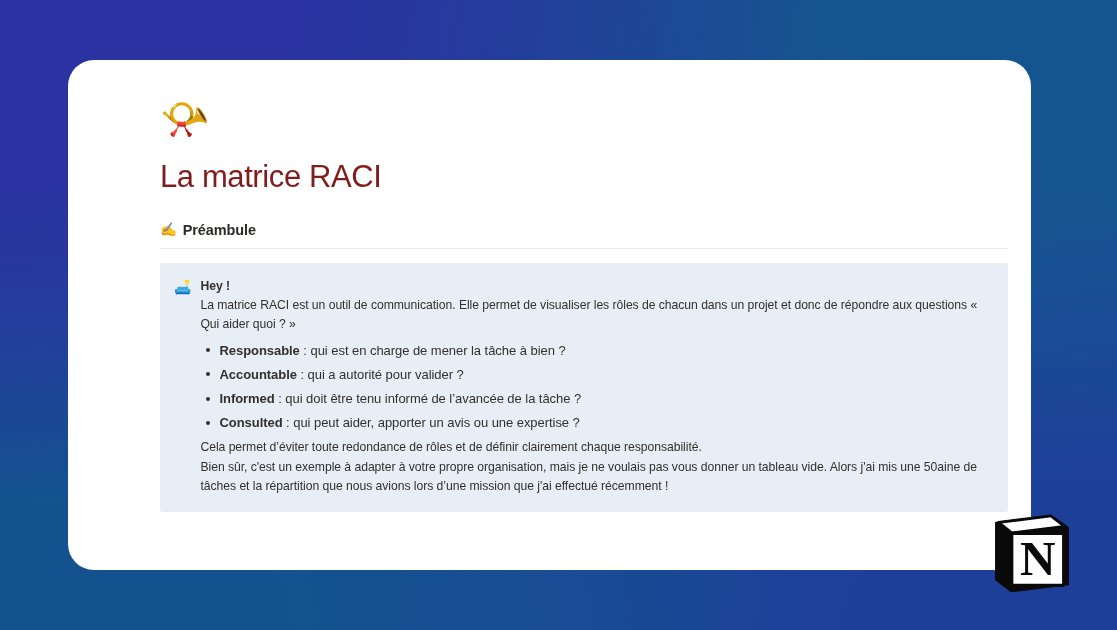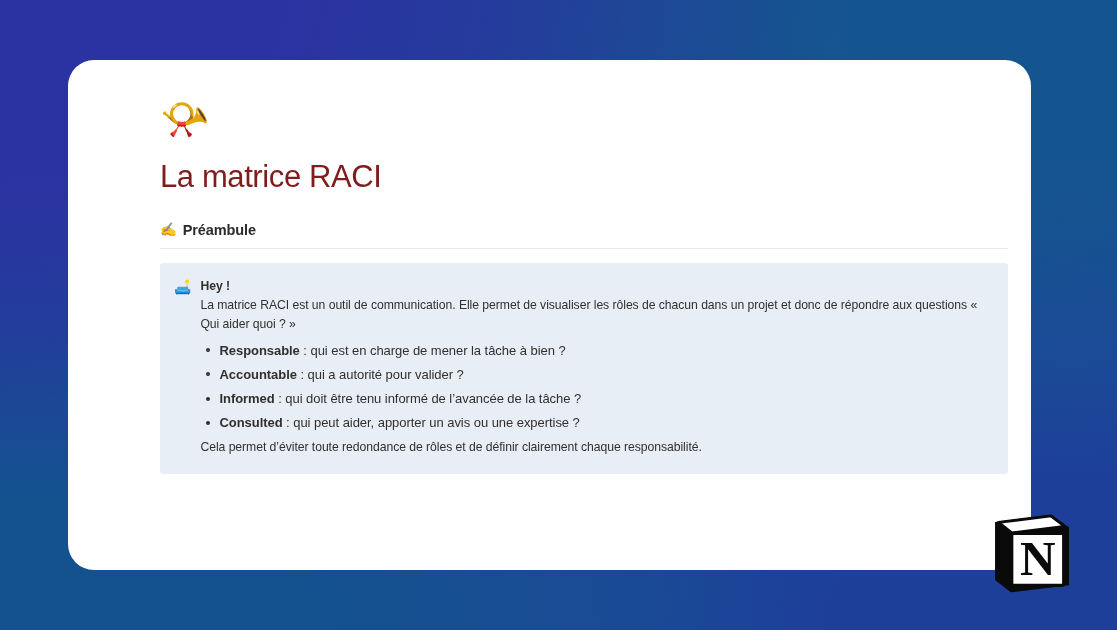--- a/index.html
+++ b/index.html
@@ -174,20 +174,21 @@
         <p>La matrice RACI est un outil de communication. Elle permet de visualiser les rôles de chacun dans un projet et donc de répondre aux questions « Qui aider quoi ? »</p>
 
         <ul>
           <li><b>Responsable</b><span> : qui est en charge de mener la tâche à bien ?</span></li>
           <li><b>Accountable</b><span> : qui a autorité pour valider ?</span></li>
           <li><b>Informed</b><span> : qui doit être tenu informé de l’avancée de la tâche ?</span></li>
           <li><b>Consulted</b><span> : qui peut aider, apporter un avis ou une expertise ?</span></li>
         </ul>
 
         <p class="gap-para">Cela permet d’éviter toute redondance de rôles et de définir clairement chaque responsabilité.</p>
+        <p>Bien sûr, c'est un exemple à adapter à votre propre organisation, mais je ne voulais pas vous donner un tableau vide. Alors j'ai mis une 50aine de tâches et la répartition que nous avions lors d’une mission que j'ai effectué récemment !</p>
       </div>
     </div>
 
   </div>
 </div>
 
 <div id="notion-logo">
   <svg viewBox="0 0 100 106" xmlns="http://www.w3.org/2000/svg">
 
     <path d="M8 20 L72 12 L92 26 L92 92 L26 100 L8 86 Z" fill="#0a0a0a"></path>

